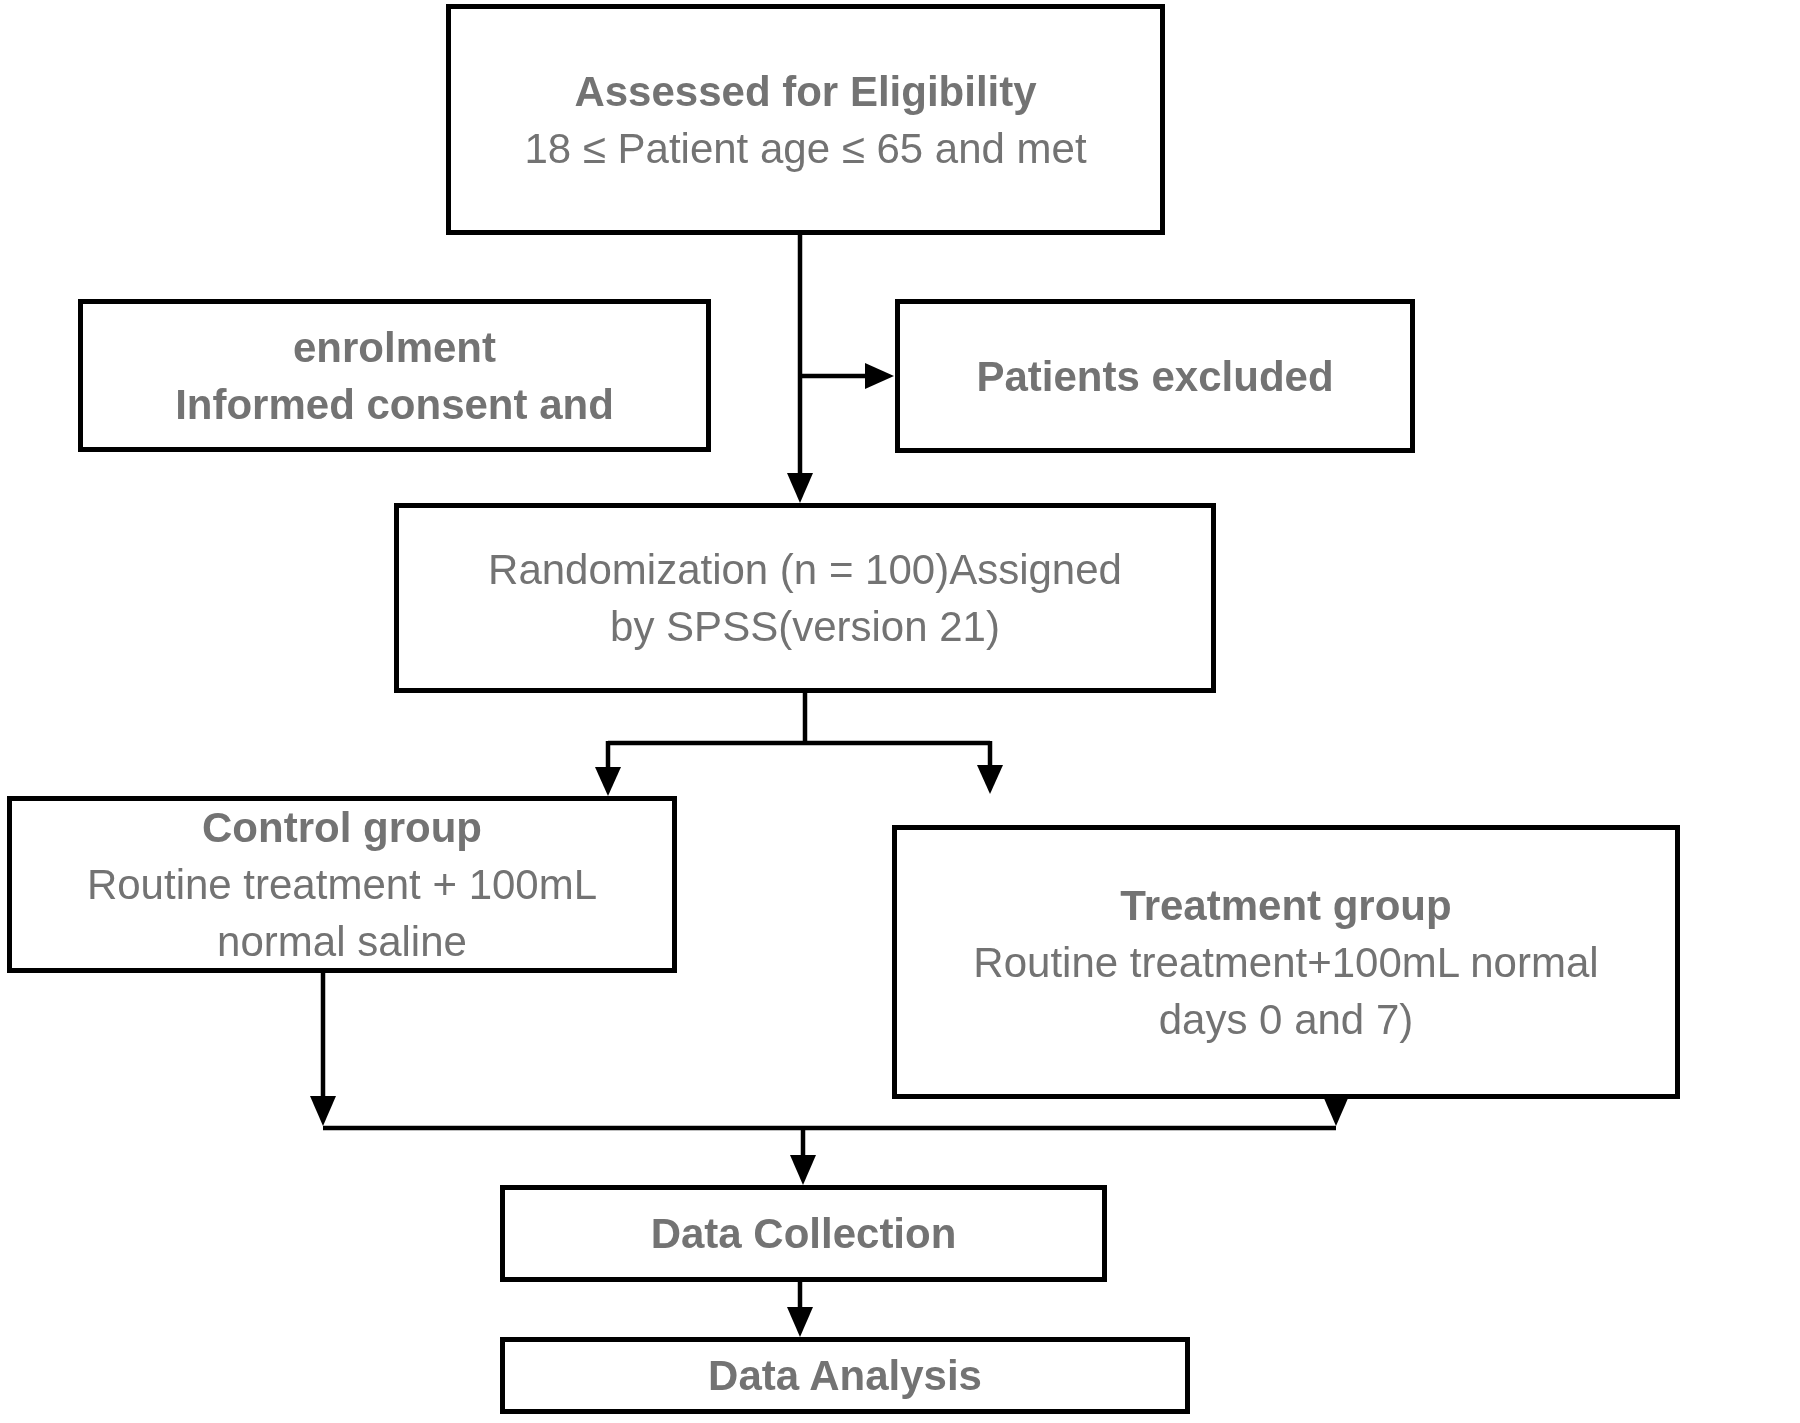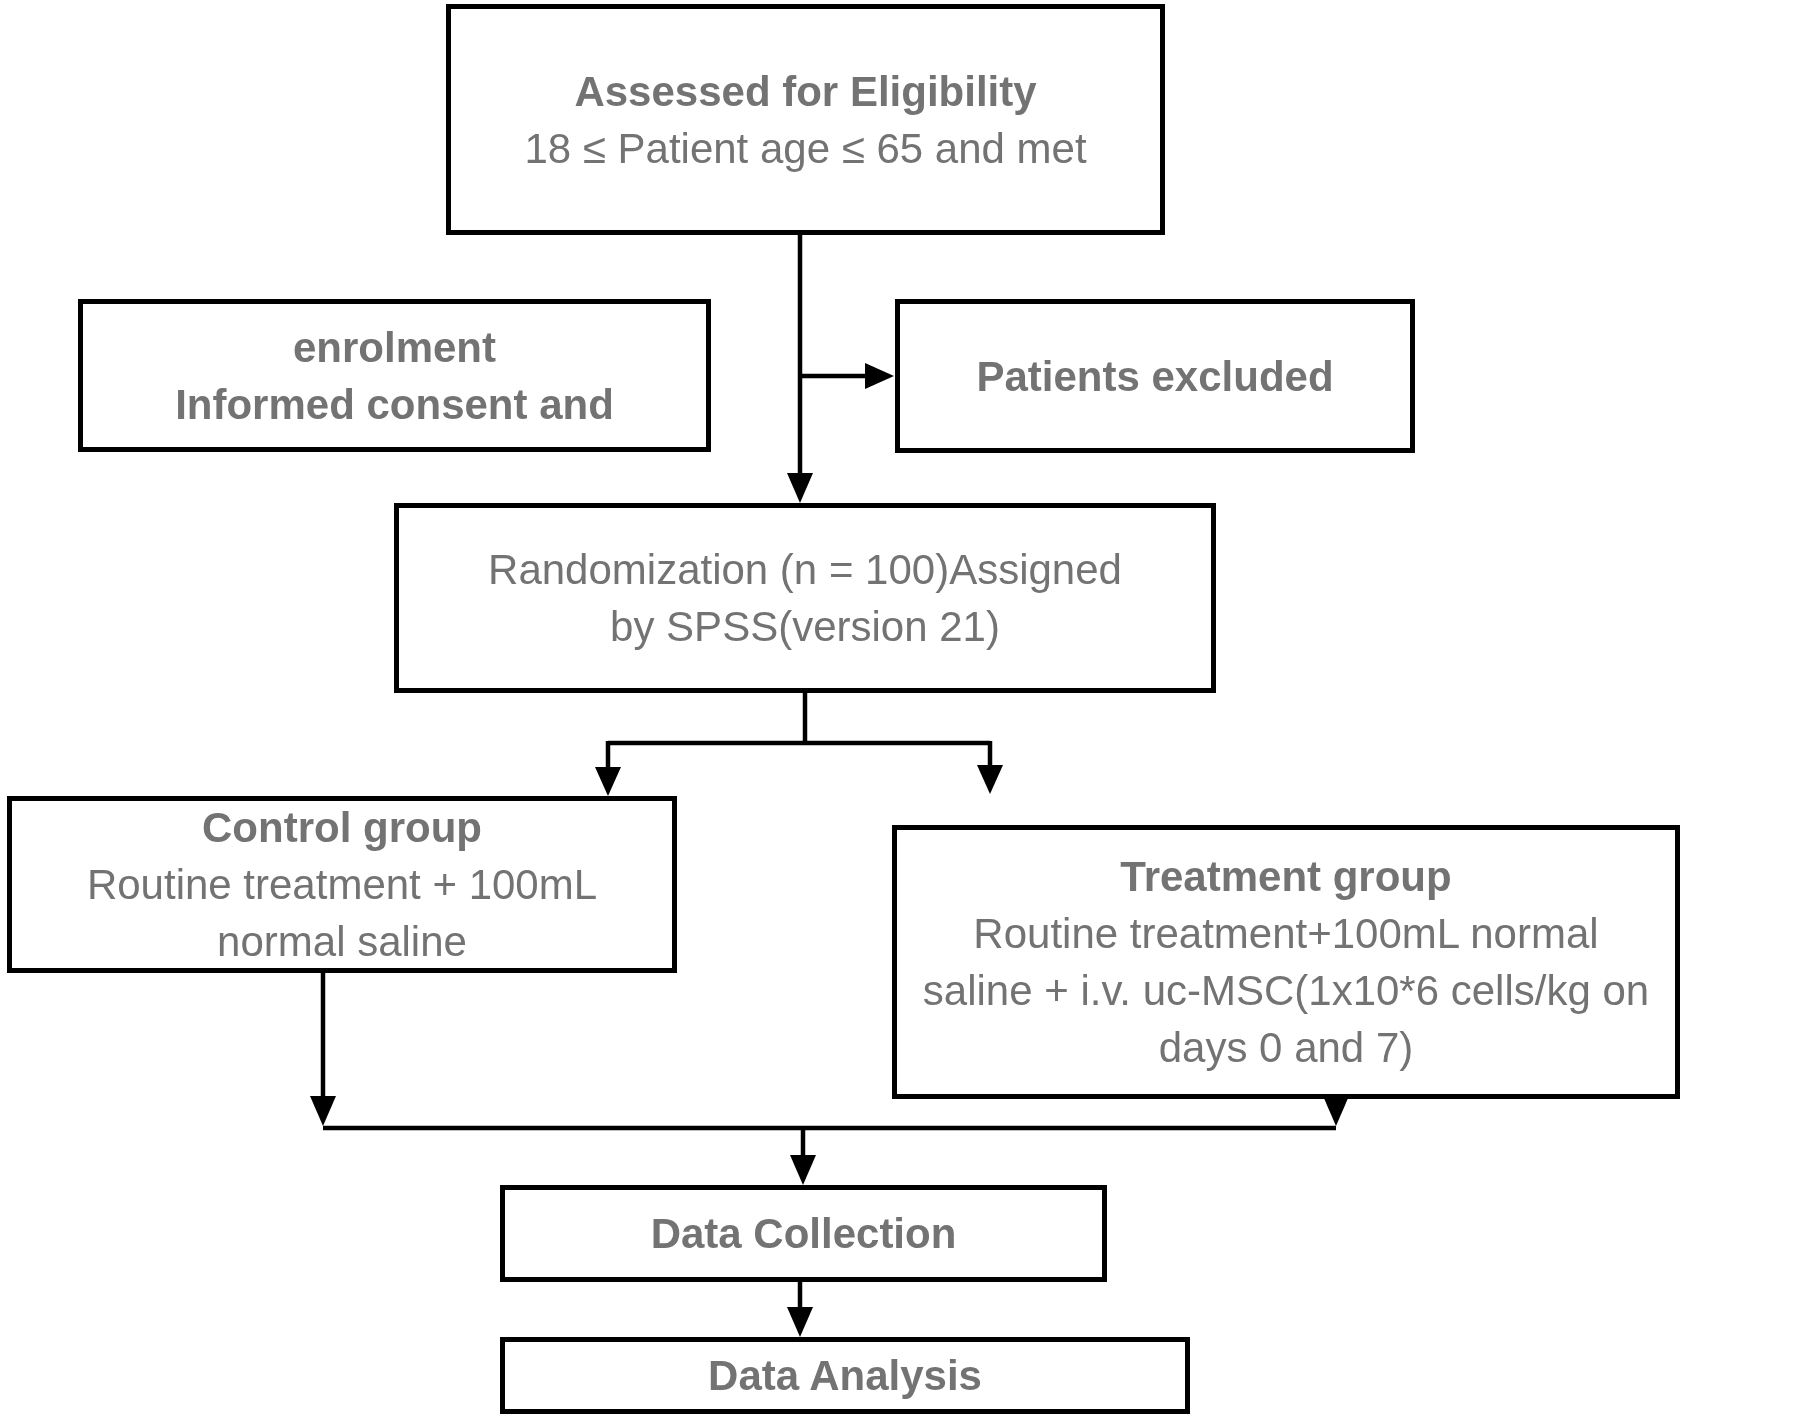--- a/index.html
+++ b/index.html
@@ -139,21 +139,20 @@
 
   <div class="box" id="box-control">
     <div class="line bold">Control group</div>
     <div class="line">Routine treatment + 100mL</div>
     <div class="line">normal saline</div>
   </div>
 
   <div class="box" id="box-treatment">
     <div class="line bold">Treatment group</div>
     <div class="line">Routine treatment+100mL normal</div>
-    <div class="line">saline + i.v. uc-MSC(1x10*6 cells/kg on</div>
     <div class="line">days 0 and 7)</div>
   </div>
 
   <div class="box" id="box-collection">
     <div class="line bold">Data Collection</div>
   </div>
 
   <div class="box" id="box-analysis">
     <div class="line bold">Data Analysis</div>
   </div>

